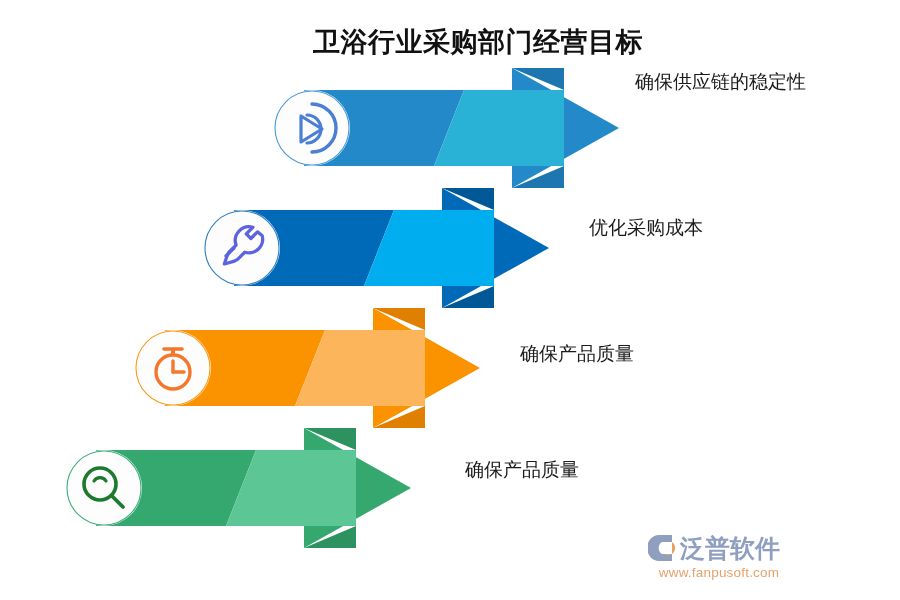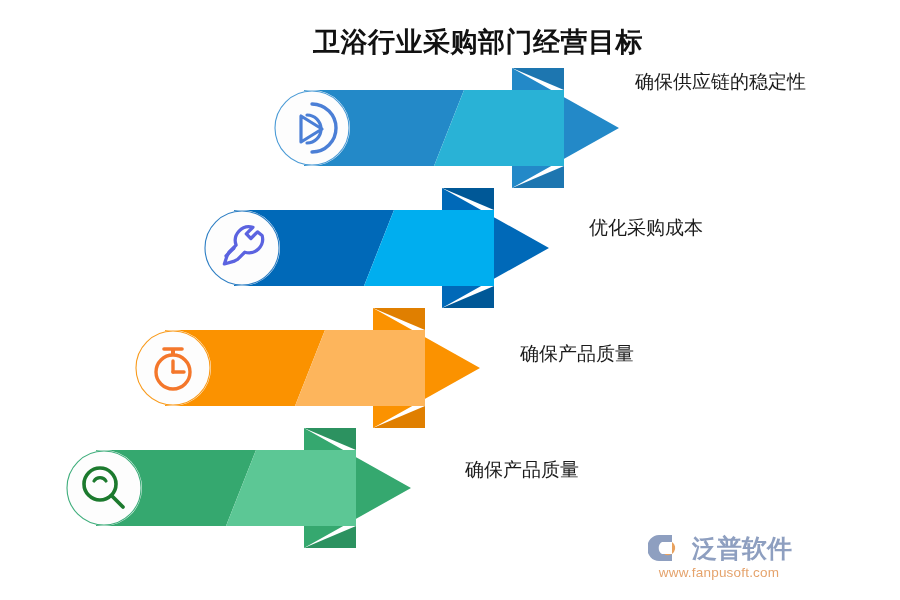--- a/index.html
+++ b/index.html
@@ -87,21 +87,21 @@
   .logo {
     position: absolute;
     right: 18px;
     bottom: 12px;
     width: 142px;
     height: 56px;
   }
   .logo-top {
     display: flex;
     align-items: center;
-    gap: 12px;
+    gap: 0;
     height: 32px;
   }
   .logo-mark { flex: 0 0 auto; }
   .logo-word {
     font-size: 25px;
     font-weight: bold;
     color: #8e9fc0;
     letter-spacing: 0px;
     line-height: 1;
     white-space: nowrap;

